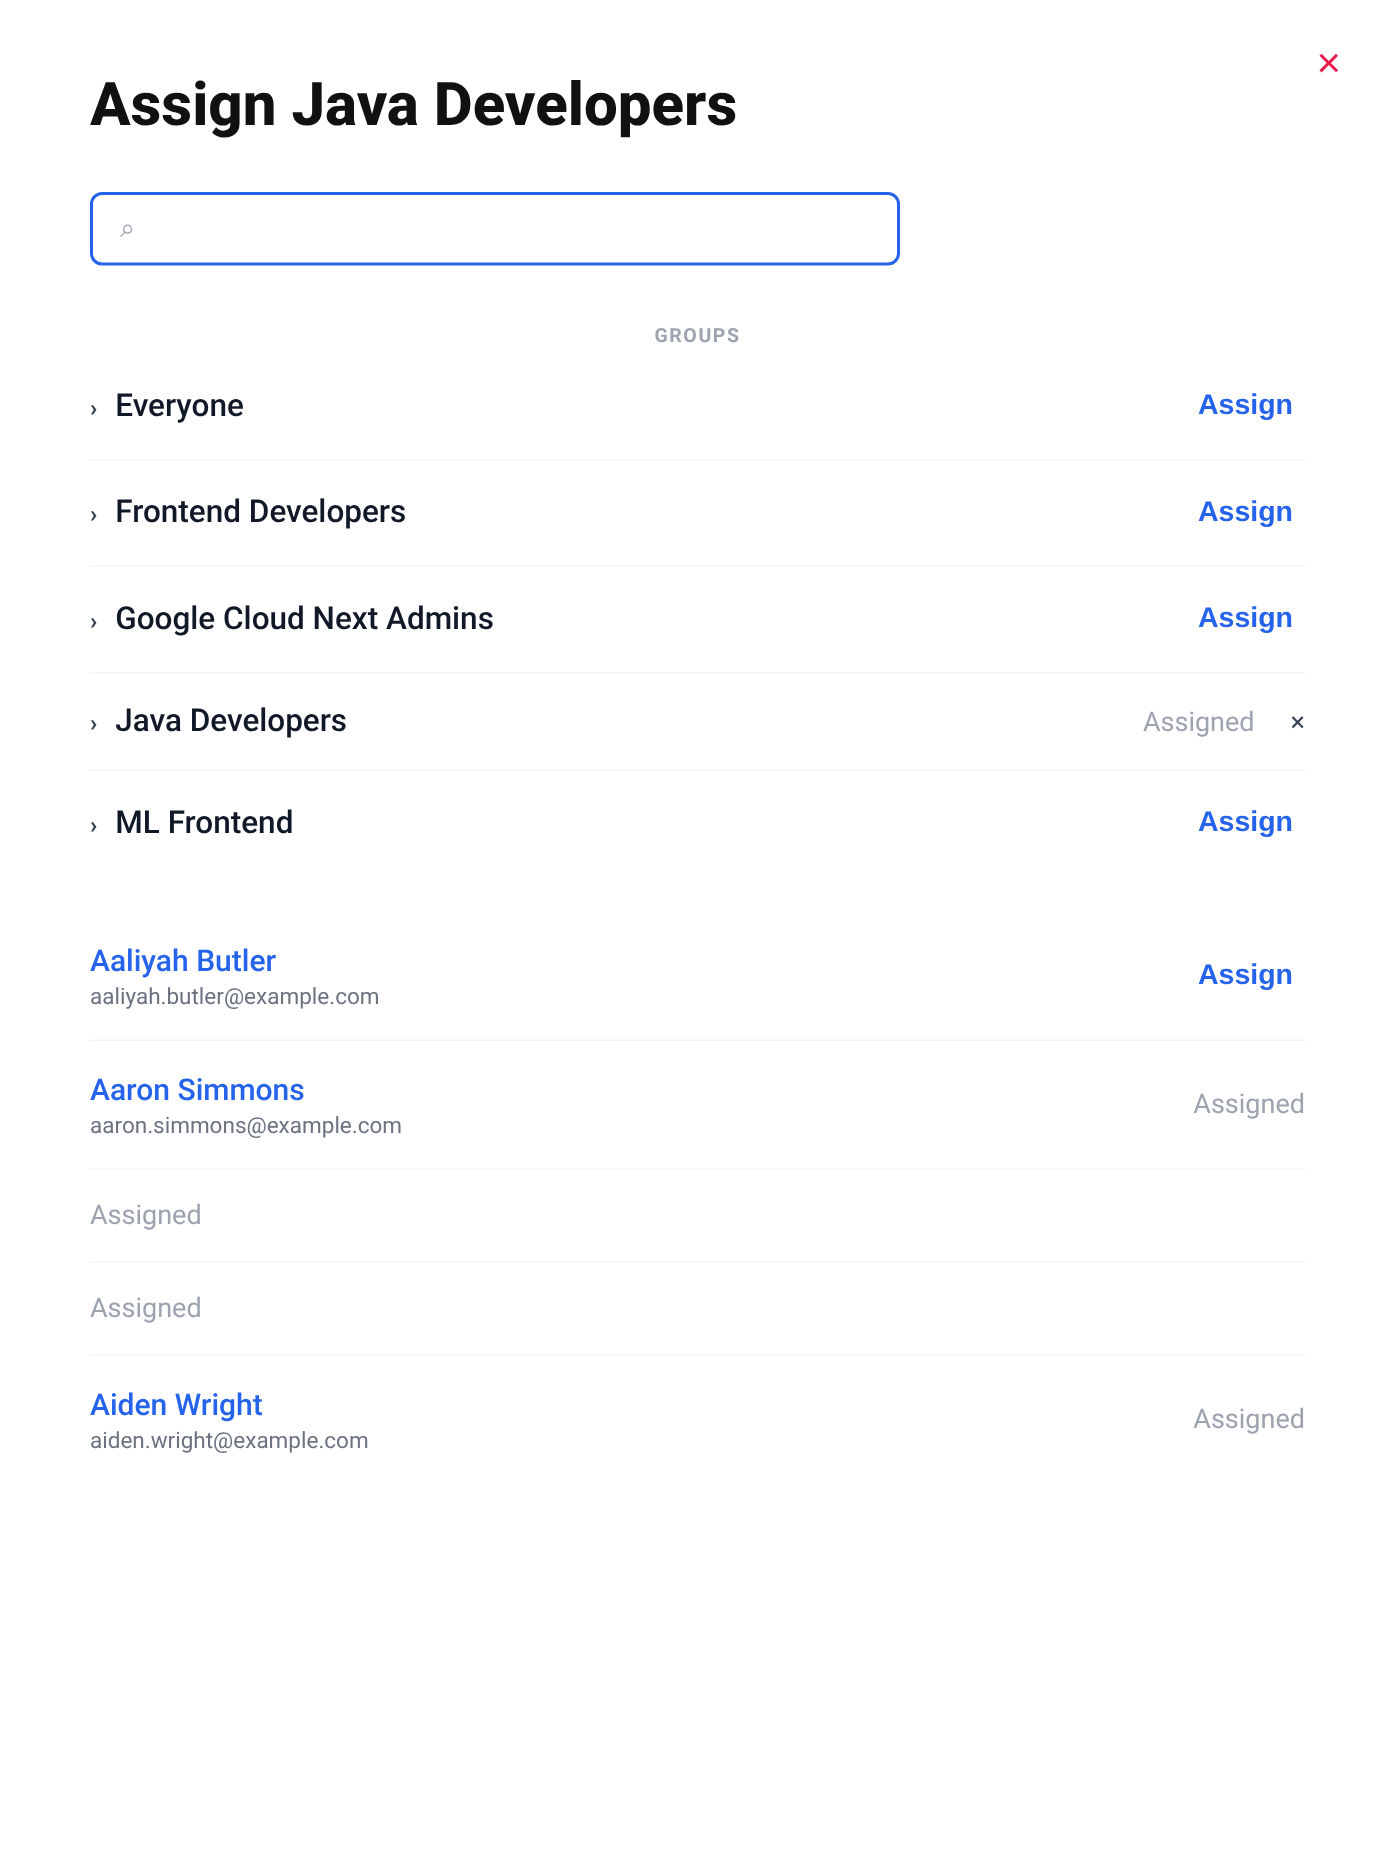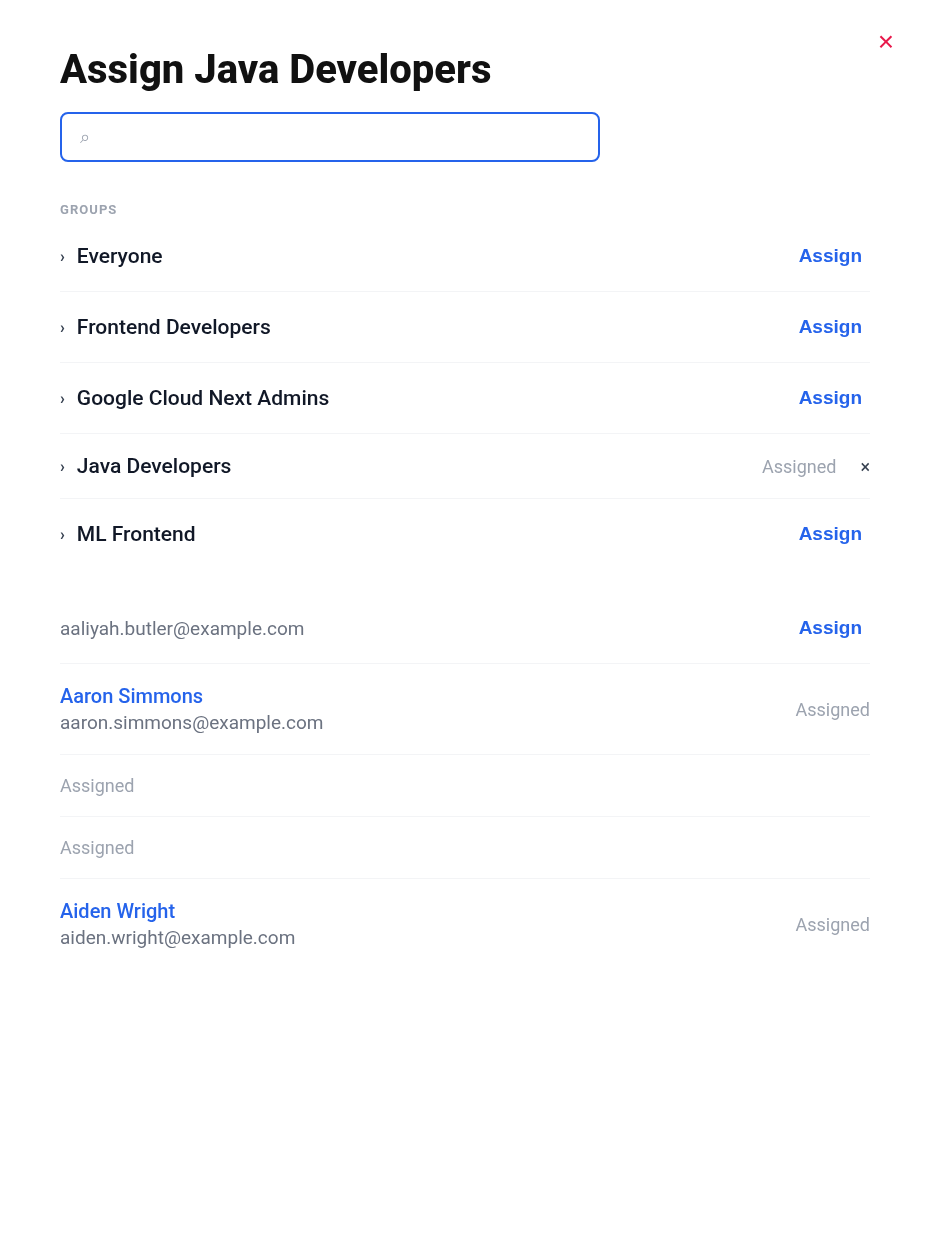--- a/index.html
+++ b/index.html
@@ -37,21 +37,21 @@
       font-size: 28px;
       font-weight: 300;
       line-height: 1;
       padding: 4px;
     }
 
     .page-title {
       font-size: 40px;
       font-weight: 800;
       color: #111111;
-      margin-bottom: 20px;
+      margin-bottom: 36px;
       line-height: 1.1;
     }
 
     .search-container {
       margin-bottom: 40px;
     }
 
     .search-input-wrapper {
       display: flex;
       align-items: center;
@@ -77,20 +77,21 @@
       width: 100%;
       background: transparent;
     }
 
     .section-label {
       font-size: 13px;
       font-weight: 700;
       color: #9ca3af;
       letter-spacing: 0.08em;
       margin-bottom: 4px;
+      text-align: center;
     }
 
     .scrollable-content {
       overflow-y: auto;
       max-height: 1050px;
       padding-right: 20px;
       margin-right: -20px;
     }
 
     .scrollable-content::-webkit-scrollbar {
@@ -153,21 +154,21 @@
     }
 
     .user-name {
       font-size: 20px;
       font-weight: 500;
       color: #2563eb;
       margin-bottom: 3px;
     }
 
     .user-email {
-      font-size: 19px;
+      font-size: 15px;
       color: #6b7280;
     }
 
     .assign-button {
       background: none;
       border: none;
       cursor: pointer;
       font-size: 19px;
       font-weight: 600;
       color: #2563eb;
@@ -256,20 +257,21 @@
           </div>
         </div>
     </div>
 
     <div class="user-section">
 
       <div id="users-list">
 
       <div class="list-item">
             <div class="user-info">
+              <span class="user-name">Aaliyah Butler</span>
               <span class="user-email">aaliyah.butler@example.com</span>
             </div>
             <div><button class="assign-button">Assign</button></div>
           </div>
           <div class="list-item">
             <div class="user-info">
               <span class="user-name">Aaron Simmons</span>
               <span class="user-email">aaron.simmons@example.com</span>
             </div>
             <div>

